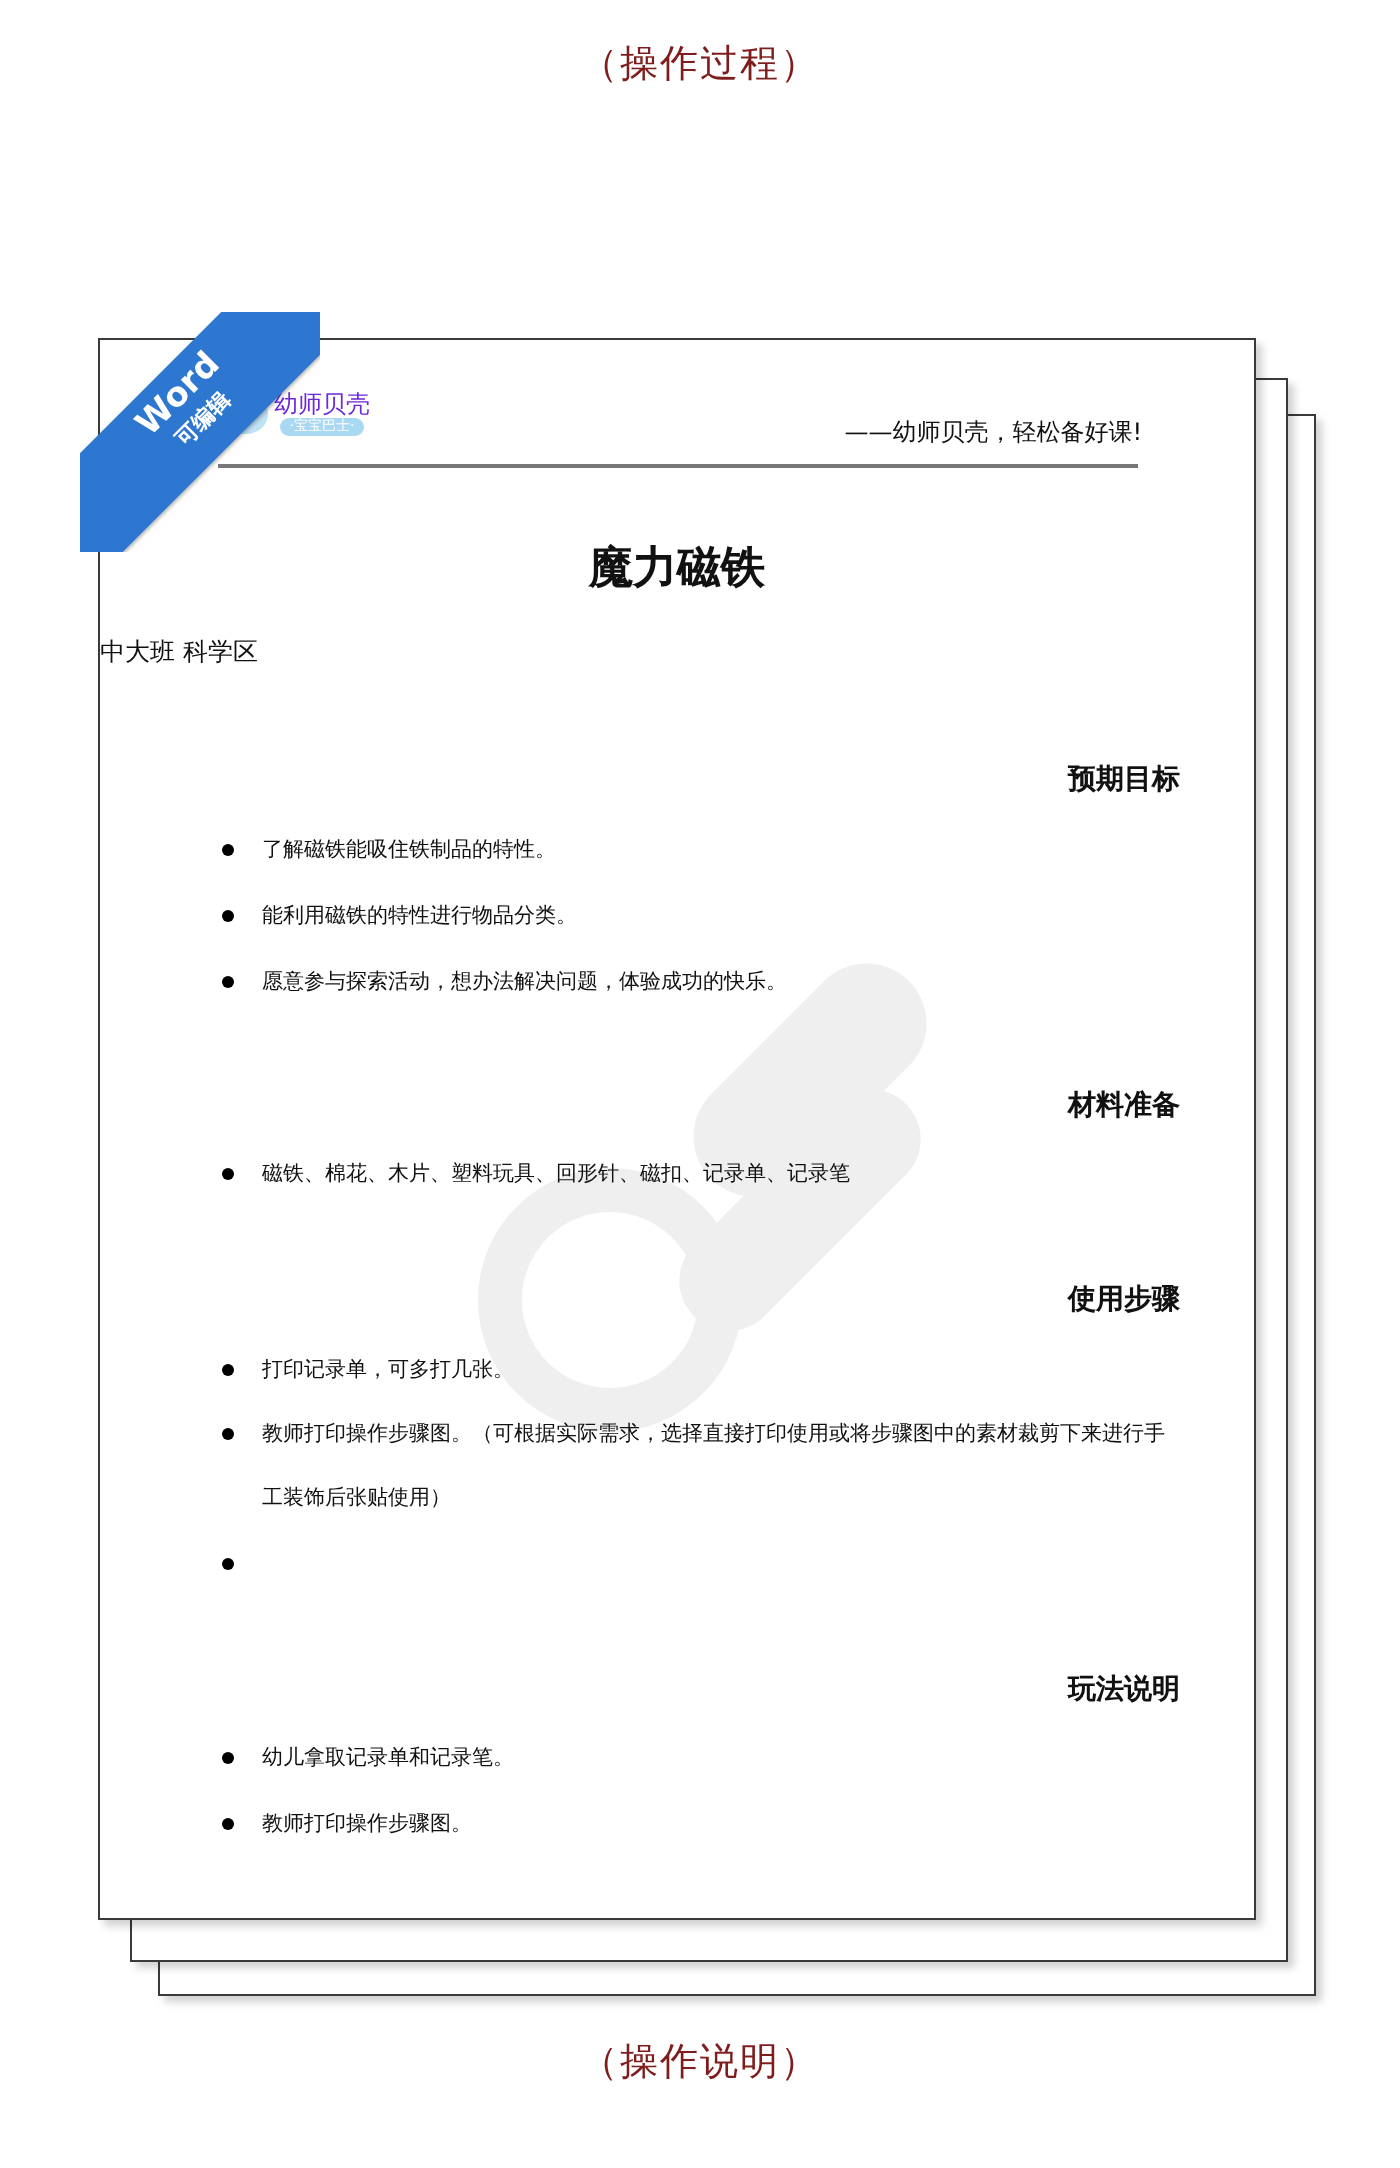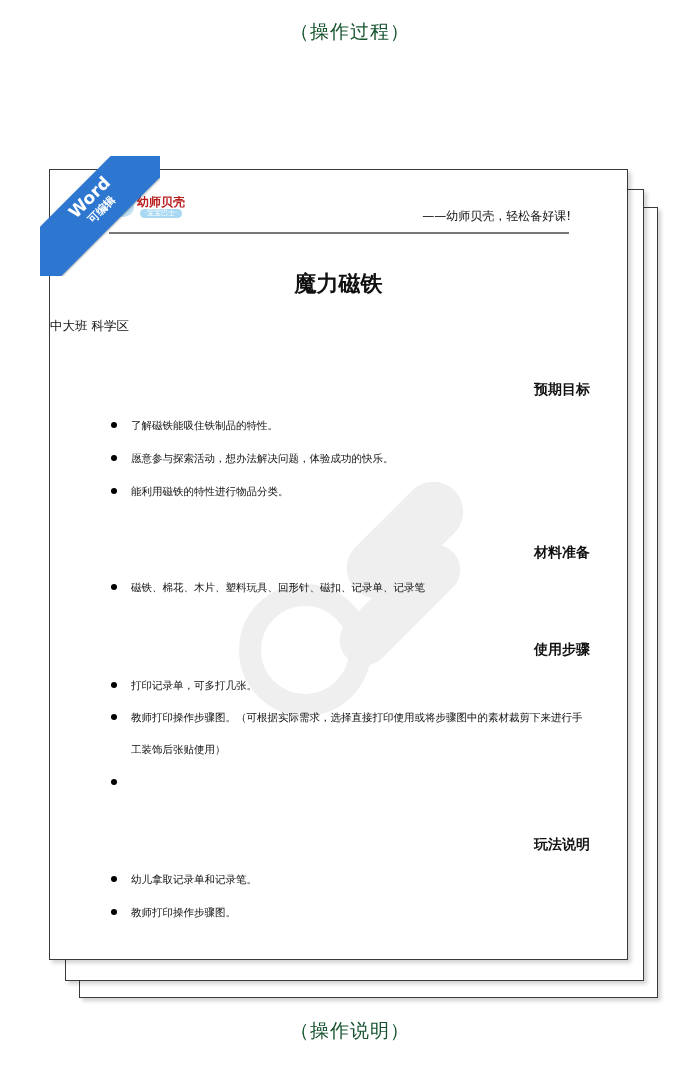--- a/index.html
+++ b/index.html
@@ -1,27 +1,27 @@
 <!DOCTYPE html>
 <html><head>
 <meta charset="utf-8">
 <style>
   html,body{margin:0;padding:0;}
   body{width:700px;height:1084px;background:#ffffff;position:relative;overflow:hidden;
        font-family:"DejaVu Sans","Liberation Sans",sans-serif;color:#111;}
-  .caption{position:absolute;left:0;width:700px;text-align:center;font-size:19px;color:#14532d;letter-spacing:1px;}
+  .caption{position:absolute;left:0;width:700px;text-align:center;font-size:19px;color:#7f1d1d;letter-spacing:1px;}
   .sheet{position:absolute;background:#fff;border:1.5px solid #3a3a3a;box-shadow:3px 3px 4px rgba(0,0,0,0.18);}
   #sheet3{left:79px;top:207px;width:577px;height:789px;}
   #sheet2{left:65px;top:189px;width:577px;height:790px;}
   #sheet1{left:49px;top:169px;width:577px;height:789px;overflow:hidden;}
   .header-logo{position:absolute;left:62px;top:26px;display:flex;align-items:center;gap:3px;}
   .logo-mark{width:22px;height:20px;border-radius:50%;background:#bfe2f5;position:relative;}
   .logo-mark:after{content:"";position:absolute;left:7px;top:7px;width:8px;height:8px;border-radius:50%;background:#fbe3c8;}
   .logo-text{display:flex;flex-direction:column;align-items:center;}
-  .logo-name{font-size:12px;font-weight:bold;color:#b91c1c;line-height:13px;}
+  .logo-name{font-size:12px;font-weight:normal;color:#6d28d9;line-height:13px;}
   .logo-sub{font-size:7px;color:#fff;background:#a8d8f2;border-radius:5px;padding:0 5px;line-height:9px;}
   .slogan{position:absolute;right:56px;top:38px;font-size:12px;color:#111;}
   .header-rule{position:absolute;left:59px;top:62px;width:460px;height:2px;background:#777;}
   .doc-title{position:absolute;left:0;width:100%;top:99px;text-align:center;font-size:22px;font-weight:bold;}
   .doc-subtitle{position:absolute;left:0;width:100%;top:148px;text-align:left;font-size:12.5px;}
   .section{position:absolute;left:60px;width:480px;}
   .section h2{margin:0;font-size:14px;font-weight:bold;text-align:right;}
   .section ul{list-style:none;margin:0;padding:0;}
   .section li{position:relative;padding-left:21px;font-size:10.5px;line-height:16px;margin-top:17px;}
   .section li .bullet{position:absolute;left:1px;top:5px;width:6px;height:6px;border-radius:50%;background:#000;}
@@ -61,22 +61,22 @@
   <div class="slogan">——幼师贝壳，轻松备好课!</div>
   <div class="header-rule"></div>
 
   <div class="doc-title">魔力磁铁</div>
   <div class="doc-subtitle">中大班  科学区</div>
 
   <div class="section" style="top:211px;">
     <h2>预期目标</h2>
     <ul>
       <li style="margin-top:18px;"><span class="bullet"></span><span>了解磁铁能吸住铁制品的特性。</span></li>
+      <li><span class="bullet"></span><span>能利用磁铁的特性进行物品分类。</span></li>
       <li><span class="bullet"></span><span>愿意参与探索活动，想办法解决问题，体验成功的快乐。</span></li>
-      <li><span class="bullet"></span><span>能利用磁铁的特性进行物品分类。</span></li>
     </ul>
   </div>
 
   <div class="section" style="top:374px;">
     <h2>材料准备</h2>
     <ul>
       <li style="margin-top:17px;"><span class="bullet"></span><span>磁铁、棉花、木片、塑料玩具、回形针、磁扣、记录单、记录笔</span></li>
     </ul>
   </div>
 

